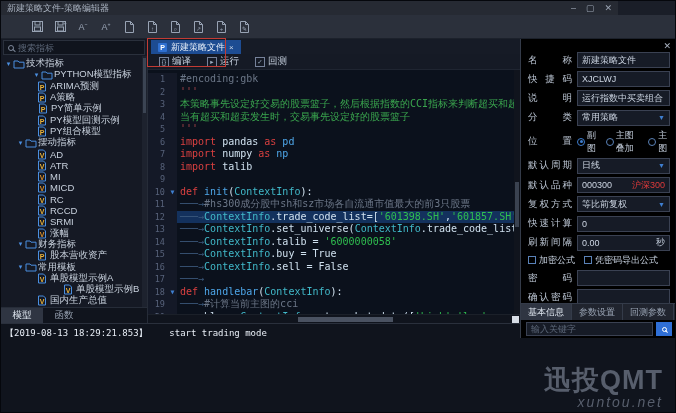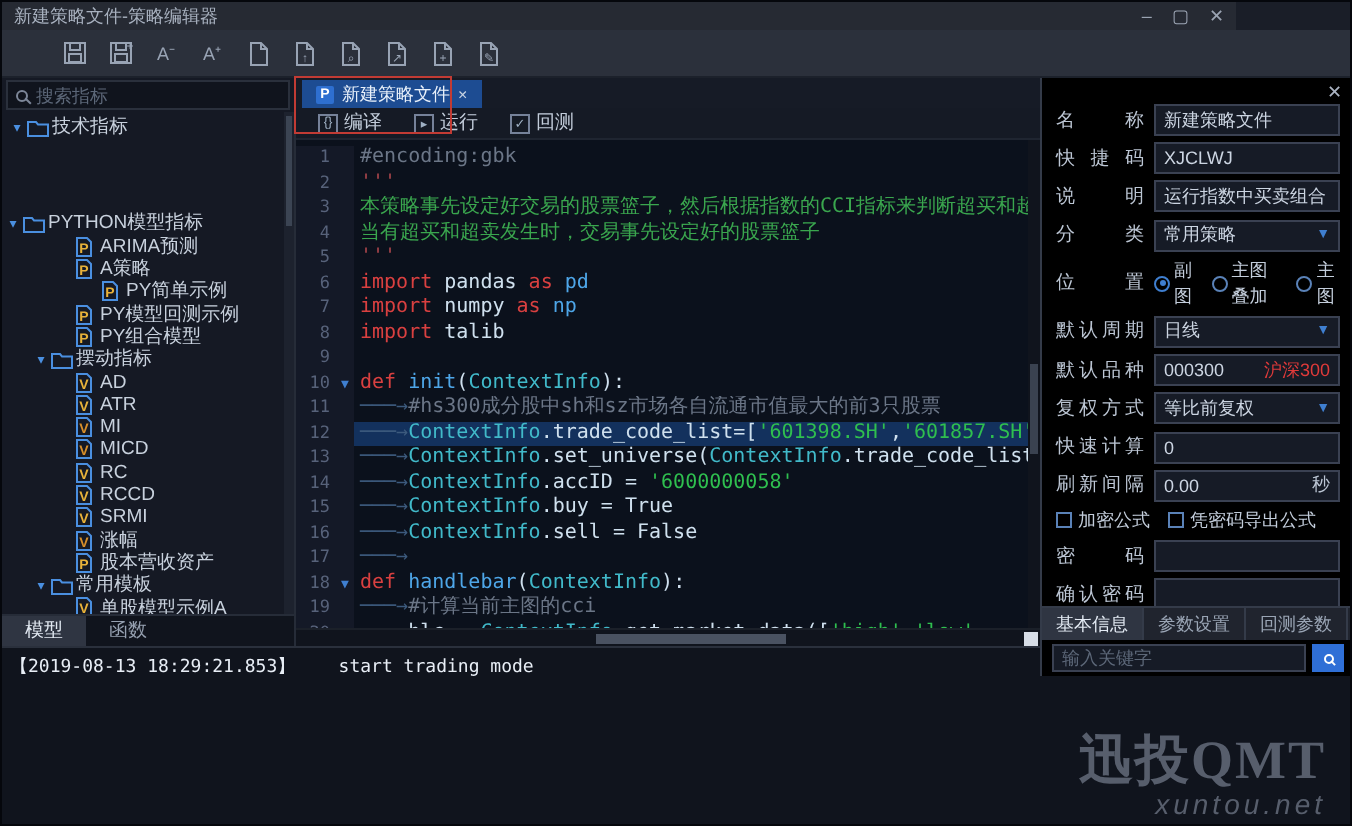--- a/index.html
+++ b/index.html
@@ -89,21 +89,21 @@
   #insp-search input { flex:1; height:14px; background:#161b26; border:1px solid #3a4152; color:#ccd5e2; font-size:9px; padding:0 4px; outline:none; font-family:"Liberation Sans",sans-serif; min-width:0; }
   #insp-search input::placeholder { color:#5c6778; }
   #insp-search .sbtn { width:16px; height:14px; background:#2f6fd6; display:flex; align-items:center; justify-content:center; flex:0 0 auto; }
   .lens-w { width:5px; height:5px; border:1px solid #fff; border-radius:50%; position:relative; }
   .lens-w::after { content:""; position:absolute; width:3px; height:1px; background:#fff; right:-2px; bottom:-1px; transform:rotate(45deg); }
 
   
   #log { position:absolute; left:0; top:322px; width:676px; height:91px; background:#10141d; border-top:1px solid #2a303c; }
   .logline { font-family:"DejaVu Sans Mono", monospace; font-size:9px; color:#e8eef6; padding:3px 0 0 4px; white-space:pre; }
   #watermark { position:absolute; right:14px; bottom:4px; text-align:right; color:#575e6c; }
-  #watermark .brand { font-size:27px; font-weight:bold; letter-spacing:1px; line-height:28px;font-family:Liberation Serif, serif; }
+  #watermark .brand { font-size:27px; font-weight:bold; letter-spacing:1px; line-height:28px; }
   #watermark .dom { font-size:14px; font-style:italic; letter-spacing:2px; line-height:16px; }
 </style>
 </head>
 <body>
 
 <div id="win">
 
   <div id="titlebar">
     <span class="title">新建策略文件-策略编辑器</span>
     <span class="wctl">
@@ -187,21 +187,21 @@
 
     <div class="trow" style="padding-left: 3px;">
           <span class="arr">▾</span>
           <span class="ticon">
             <svg width="12" height="10" viewBox="0 0 12 10">
               <path d="M1 2 h4 l1 1.2 h5 v5.8 h-10 z" fill="none" stroke="#4a8fe0"></path>
             </svg>
           </span>
           <span>技术指标</span>
         </div>
-        <div class="trow" style="padding-left: 1px; margin-top: 37px;">
+        <div class="trow" style="padding-left: 31px;">
           <span class="arr">▾</span>
           <span class="ticon">
             <svg width="12" height="10" viewBox="0 0 12 10">
               <path d="M1 2 h4 l1 1.2 h5 v5.8 h-10 z" fill="none" stroke="#4a8fe0"></path>
             </svg>
           </span>
           <span>PYTHON模型指标</span>
         </div>
         <div class="trow" style="padding-left: 27px;">
           <span class="arr"></span>
@@ -216,21 +216,21 @@
         <div class="trow" style="padding-left: 27px;">
           <span class="arr"></span>
           <span class="ticon">
             <svg width="10" height="11" viewBox="0 0 10 11">
               <path d="M1.5 1 h5 l2 2 v7 h-7 z" fill="none" stroke="#4a8fe0"></path>
               <text x="5" y="8.6" font-size="7" font-weight="bold" fill="#e8b23a" text-anchor="middle">P</text>
             </svg>
           </span>
           <span>A策略</span>
         </div>
-        <div class="trow" style="padding-left: 40px;">
+        <div class="trow" style="padding-left: 28px;">
           <span class="arr"></span>
           <span class="ticon">
             <svg width="10" height="11" viewBox="0 0 10 11">
               <path d="M1.5 1 h5 l2 2 v7 h-7 z" fill="none" stroke="#4a8fe0"></path>
               <text x="5" y="8.6" font-size="7" font-weight="bold" fill="#e8b23a" text-anchor="middle">P</text>
             </svg>
           </span>
           <span>PY简单示例</span>
         </div>
         <div class="trow" style="padding-left: 27px;">
@@ -334,20 +334,29 @@
         </div>
         <div class="trow" style="padding-left: 27px;">
           <span class="arr"></span>
           <span class="ticon">
             <svg width="10" height="11" viewBox="0 0 10 11">
               <path d="M1.5 1 h5 l2 2 v7 h-7 z" fill="none" stroke="#4a8fe0"></path>
               <text x="5" y="8.6" font-size="7" font-weight="bold" fill="#d88f2a" text-anchor="middle">V</text>
             </svg>
           </span>
           <span>涨幅</span>
+        </div>
+        <div class="trow" style="padding-left: 15px;">
+          <span class="arr">▾</span>
+          <span class="ticon">
+            <svg width="12" height="10" viewBox="0 0 12 10">
+              <path d="M1 2 h4 l1 1.2 h5 v5.8 h-10 z" fill="none" stroke="#4a8fe0"></path>
+            </svg>
+          </span>
+          <span>财务指标</span>
         </div>
         <div class="trow" style="padding-left: 27px;">
           <span class="arr"></span>
           <span class="ticon">
             <svg width="10" height="11" viewBox="0 0 10 11">
               <path d="M1.5 1 h5 l2 2 v7 h-7 z" fill="none" stroke="#4a8fe0"></path>
               <text x="5" y="8.6" font-size="7" font-weight="bold" fill="#e8b23a" text-anchor="middle">P</text>
             </svg>
           </span>
           <span>股本营收资产</span>
@@ -441,21 +450,21 @@
         <div class="cline"><span class="ln">4</span><span class="fold"></span><span class="ctext"><span class="doc">当有超买和超卖发生时，交易事先设定好的股票篮子</span></span></div>
         <div class="cline"><span class="ln">5</span><span class="fold"></span><span class="ctext"><span class="q">'''</span></span></div>
         <div class="cline"><span class="ln">6</span><span class="fold"></span><span class="ctext"><span class="kw">import</span><span class="def"> pandas </span><span class="kw">as</span><span class="fn"> pd</span></span></div>
         <div class="cline"><span class="ln">7</span><span class="fold"></span><span class="ctext"><span class="kw">import</span><span class="def"> numpy </span><span class="kw">as</span><span class="fn"> np</span></span></div>
         <div class="cline"><span class="ln">8</span><span class="fold"></span><span class="ctext"><span class="kw">import</span><span class="def"> talib</span></span></div>
         <div class="cline"><span class="ln">9</span><span class="fold"></span><span class="ctext"></span></div>
         <div class="cline"><span class="ln">10</span><span class="fold">▼</span><span class="ctext"><span class="kw">def</span><span class="fn"> init</span><span class="def">(</span><span class="cls">ContextInfo</span><span class="def">):</span></span></div>
         <div class="cline"><span class="ln">11</span><span class="fold"></span><span class="ctext"><span class="tab">───→</span><span class="cm">#hs300成分股中sh和sz市场各自流通市值最大的前3只股票</span></span></div>
         <div class="cline sel"><span class="ln">12</span><span class="fold"></span><span class="ctext"><span class="tab">───→</span><span class="cls">ContextInfo</span><span class="def">.trade_code_list=[</span><span class="str">'601398.SH'</span><span class="def">,</span><span class="str">'601857.SH'</span></span></div>
         <div class="cline"><span class="ln">13</span><span class="fold"></span><span class="ctext"><span class="tab">───→</span><span class="cls">ContextInfo</span><span class="def">.set_universe(</span><span class="cls">ContextInfo</span><span class="def">.trade_code_list)</span></span></div>
-        <div class="cline"><span class="ln">14</span><span class="fold"></span><span class="ctext"><span class="tab">───→</span><span class="cls">ContextInfo</span><span class="def">.accID = </span><span class="str">'6000000058'</span></span></div>
+        <div class="cline"><span class="ln">14</span><span class="fold"></span><span class="ctext"><span class="tab">───→</span><span class="cls">ContextInfo</span><span class="def">.talib = </span><span class="str">'6000000058'</span></span></div>
         <div class="cline"><span class="ln">15</span><span class="fold"></span><span class="ctext"><span class="tab">───→</span><span class="cls">ContextInfo</span><span class="def">.buy = True</span></span></div>
         <div class="cline"><span class="ln">16</span><span class="fold"></span><span class="ctext"><span class="tab">───→</span><span class="cls">ContextInfo</span><span class="def">.sell = False</span></span></div>
         <div class="cline"><span class="ln">17</span><span class="fold"></span><span class="ctext"><span class="tab">───→</span></span></div>
         <div class="cline"><span class="ln">18</span><span class="fold">▼</span><span class="ctext"><span class="kw">def</span><span class="fn"> handlebar</span><span class="def">(</span><span class="cls">ContextInfo</span><span class="def">):</span></span></div>
         <div class="cline"><span class="ln">19</span><span class="fold"></span><span class="ctext"><span class="tab">───→</span><span class="cm">#计算当前主图的cci</span></span></div>
         <div class="cline"><span class="ln">20</span><span class="fold"></span><span class="ctext"><span class="tab">───→</span><span class="def">hlc = </span><span class="cls">ContextInfo</span><span class="def">.get_market_data([</span><span class="str">'high'</span><span class="def">,</span><span class="str">'low'</span></span></div>
         <div id="evscroll">
           <span class="thumb"></span>
         </div>
       </div>

